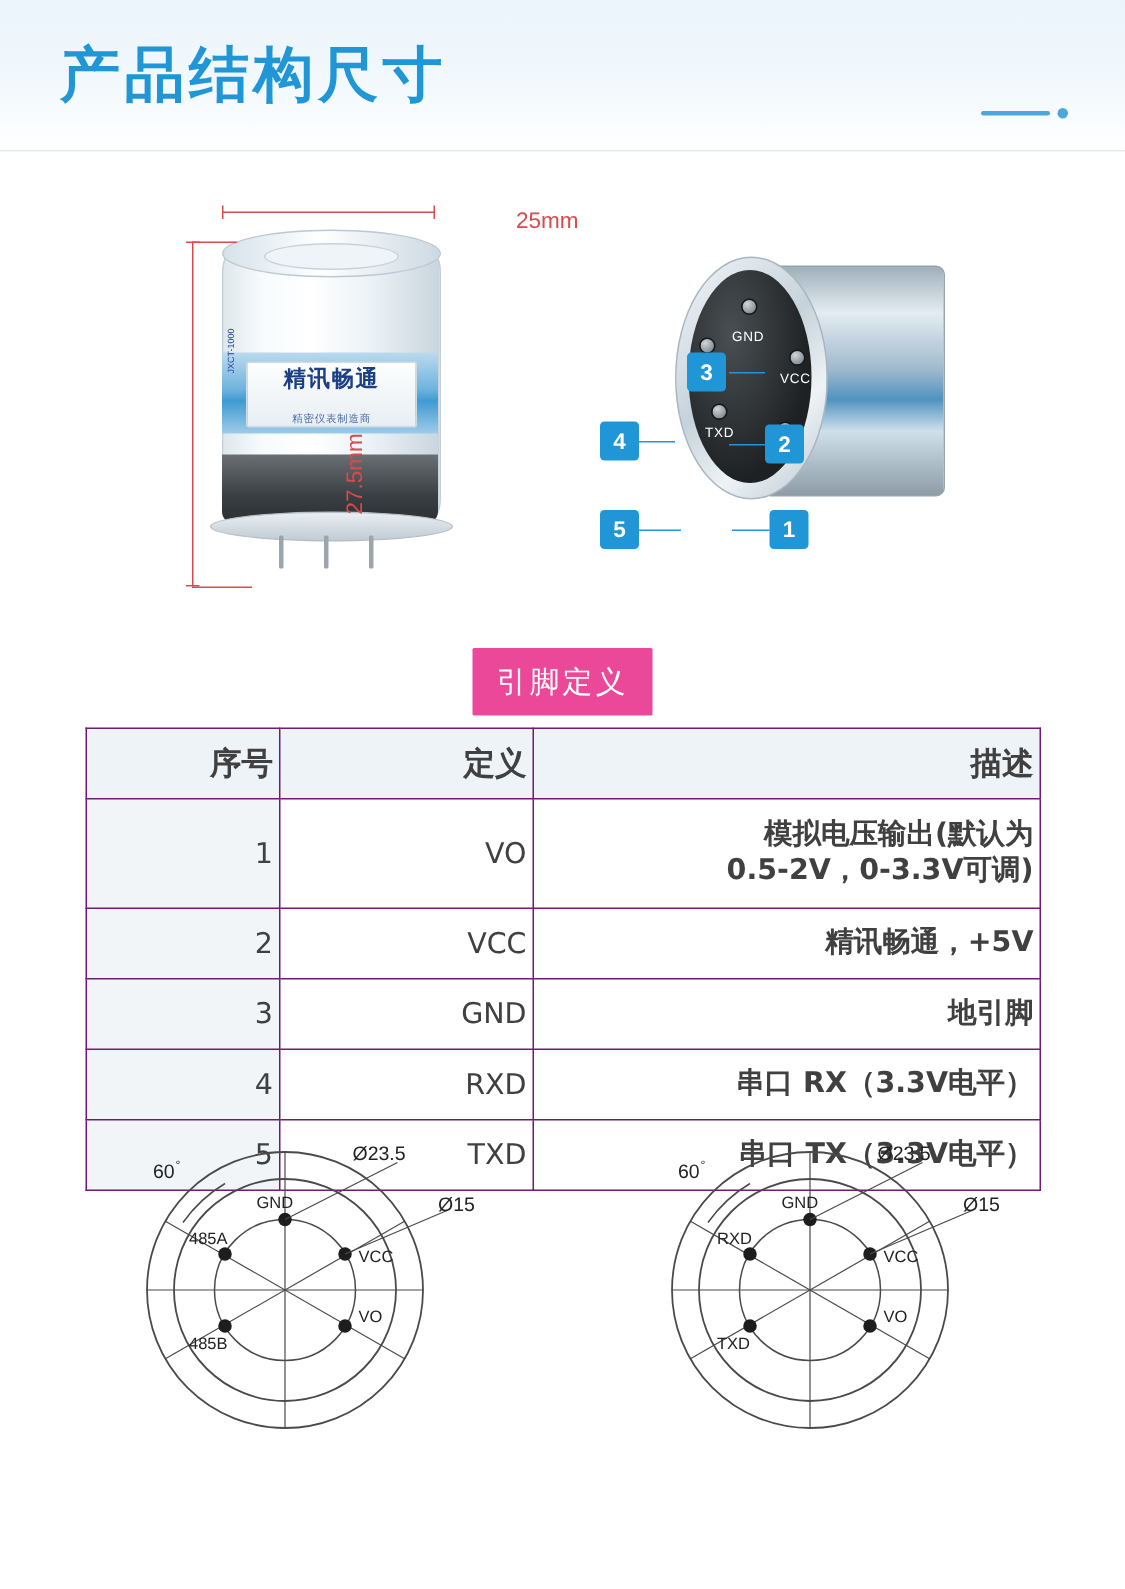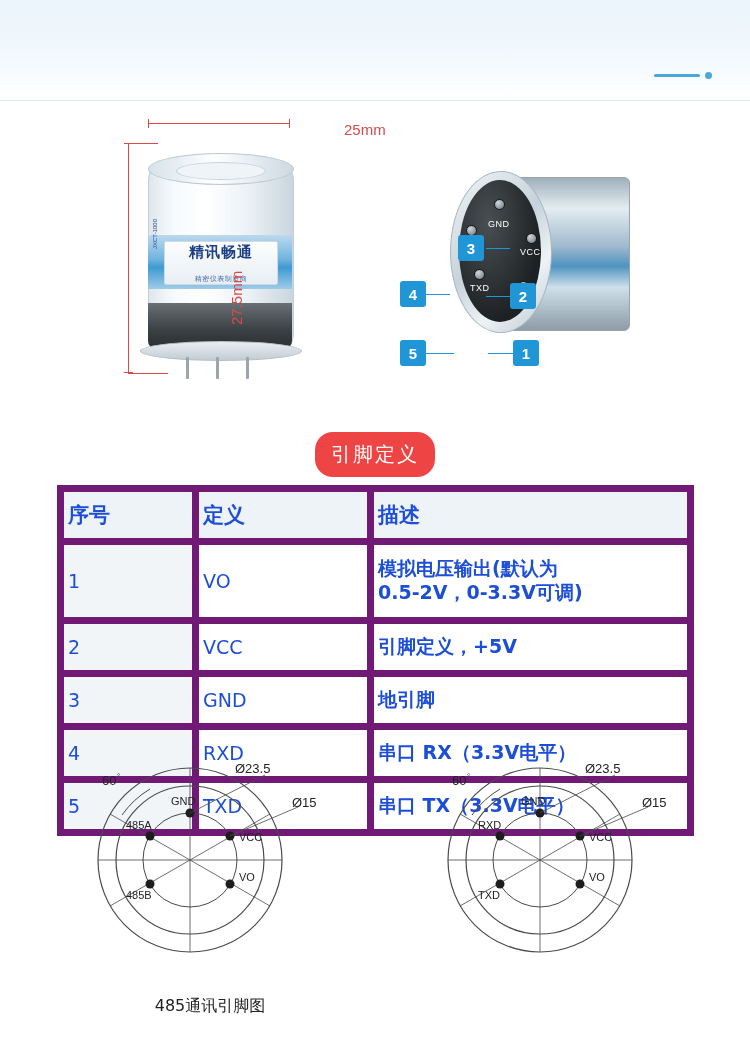--- a/index.html
+++ b/index.html
@@ -168,40 +168,40 @@
     position:absolute;width:26px;height:26px;border-radius:3px;
     background:#2196d6;color:#fff;font-size:15px;font-weight:bold;
     display:flex;align-items:center;justify-content:center;
   }
   .callout-line{position:absolute;height:1px;background:#2196d6;}
 
   
   .section-tag{
     position:absolute;left:50%;transform:translateX(-50%);
     top:432px;
-    background:#ef4444;color:#fff;
+    background:#ec4899;color:#fff;
     font-size:20px;
     padding:9px 16px;
-    border-radius:18px;
+    border-radius:1px;
     letter-spacing:2px;
     font-family:"DejaVu Sans","Liberation Sans",sans-serif;
   }
 
   
   .pin-table{
     position:absolute;left:57px;top:485px;width:637px;
     border-collapse:collapse;
     border:1px solid #2f6ea5;
     background:#fff;
   }
   .pin-table th,.pin-table td{
-    border:7px solid #701a75;
-    text-align:left;
+    border:1px solid #701a75;
+    text-align:right;
     font-size:19px;
-    color:#1d4ed8;
+    color:#404040;
     font-family:"DejaVu Sans","Liberation Sans",sans-serif;
     padding:6px 4px;
   }
   .pin-table th{
     background:#eef3f7;
     font-weight:bold;
     font-size:21px;
     height:34px;
   }
   .pin-table td.idx{background:#f1f5f8;width:120px;}
@@ -218,20 +218,21 @@
   .foot-caption{
     position:absolute;bottom:8px;width:100%;text-align:center;
     font-size:16px;color:#222;
     font-family:"DejaVu Sans","Liberation Sans",sans-serif;
   }
 </style>
 </head>
 <body>
 
 <div class="header">
+  <div class="header-title">产品结构尺寸</div>
   <div class="header-dot-row">
     <span class="hd-bar"></span>
     <span class="hd-dot"></span>
   </div>
 </div>
 
 <div class="photos">
 
   <div class="sensor-left">
     <div class="cyl-body"></div>
@@ -243,21 +244,21 @@
       <div class="brand-sub">精密仪表制造商</div>
     </div>
     <div class="side-text">JXCT-1000</div>
     <div class="cyl-bottom-dark"></div>
     <div class="cyl-bottom-plate"></div>
     <div class="pin" style="left:56px;top:214px;"></div>
     <div class="pin" style="left:86px;top:214px;"></div>
     <div class="pin" style="left:116px;top:214px;"></div>
   </div>
 
-  <div style="position:absolute;left:0;top:0;width:750px;height:300px;">
+  <div style="position:absolute;left:0;top:18px;width:750px;height:300px;">
     <div class="dim-h">
       <span class="dim-h-label">25mm</span>
     </div>
     <div class="dim-v">
       <span class="dim-v-label">27.5mm</span>
     </div>
     <div class="dim-tick" style="left:128px;top:42px;width:30px;"></div>
     <div class="dim-tick" style="left:128px;top:272px;width:40px;"></div>
   </div>
 
@@ -310,21 +311,21 @@
       <td class="idx">1</td>
       <td class="def">VO</td>
       <td class="desc">
         <span>模拟电压输出(默认为</span><br>
         <span>0.5-2V，0-3.3V可调)</span>
       </td>
     </tr>
     <tr>
       <td class="idx">2</td>
       <td class="def">VCC</td>
-      <td class="desc">引脚定义，+5V</td>
+      <td class="desc">精讯畅通，+5V</td>
     </tr>
     <tr>
       <td class="idx">3</td>
       <td class="def">GND</td>
       <td class="desc">地引脚</td>
     </tr>
     <tr>
       <td class="idx">4</td>
       <td class="def">RXD</td>
       <td class="desc">串口 RX（3.3V电平）</td>
@@ -362,21 +363,20 @@
       <text x="62" y="40" font-size="13" fill="#222" font-family="Liberation Sans, sans-serif">60</text>
       <text x="77" y="34" font-size="8" fill="#222" font-family="Liberation Sans, sans-serif">°</text>
       <text x="195" y="28" font-size="13" fill="#222" font-family="Liberation Sans, sans-serif">Ø23.5</text>
       <text x="252" y="62" font-size="13" fill="#222" font-family="Liberation Sans, sans-serif">Ø15</text>
       <text x="131" y="60" font-size="11" fill="#222" font-family="Liberation Sans, sans-serif">GND</text>
       <text x="86" y="84" font-size="11" fill="#222" font-family="Liberation Sans, sans-serif">485A</text>
       <text x="86" y="154" font-size="11" fill="#222" font-family="Liberation Sans, sans-serif">485B</text>
       <text x="199" y="96" font-size="11" fill="#222" font-family="Liberation Sans, sans-serif">VCC</text>
       <text x="199" y="136" font-size="11" fill="#222" font-family="Liberation Sans, sans-serif">VO</text>
     </svg>
-    <div class="foot-caption">485通讯引脚图</div>
   </div>
 
   <div class="foot foot-right">
     <svg width="340" height="240" viewBox="0 0 340 240">
       <circle cx="150" cy="115" r="92" fill="none" stroke="#4a4a4a" stroke-width="1.2"></circle>
       <circle cx="150" cy="115" r="74" fill="none" stroke="#4a4a4a" stroke-width="1.2"></circle>
       <circle cx="150" cy="115" r="47" fill="none" stroke="#4a4a4a" stroke-width="1"></circle>
       <line x1="58" y1="115" x2="242" y2="115" stroke="#4a4a4a" stroke-width="0.8"></line>
       <line x1="150" y1="23" x2="150" y2="207" stroke="#4a4a4a" stroke-width="0.8"></line>
       <line x1="70" y1="69" x2="230" y2="161" stroke="#4a4a4a" stroke-width="0.8"></line>

